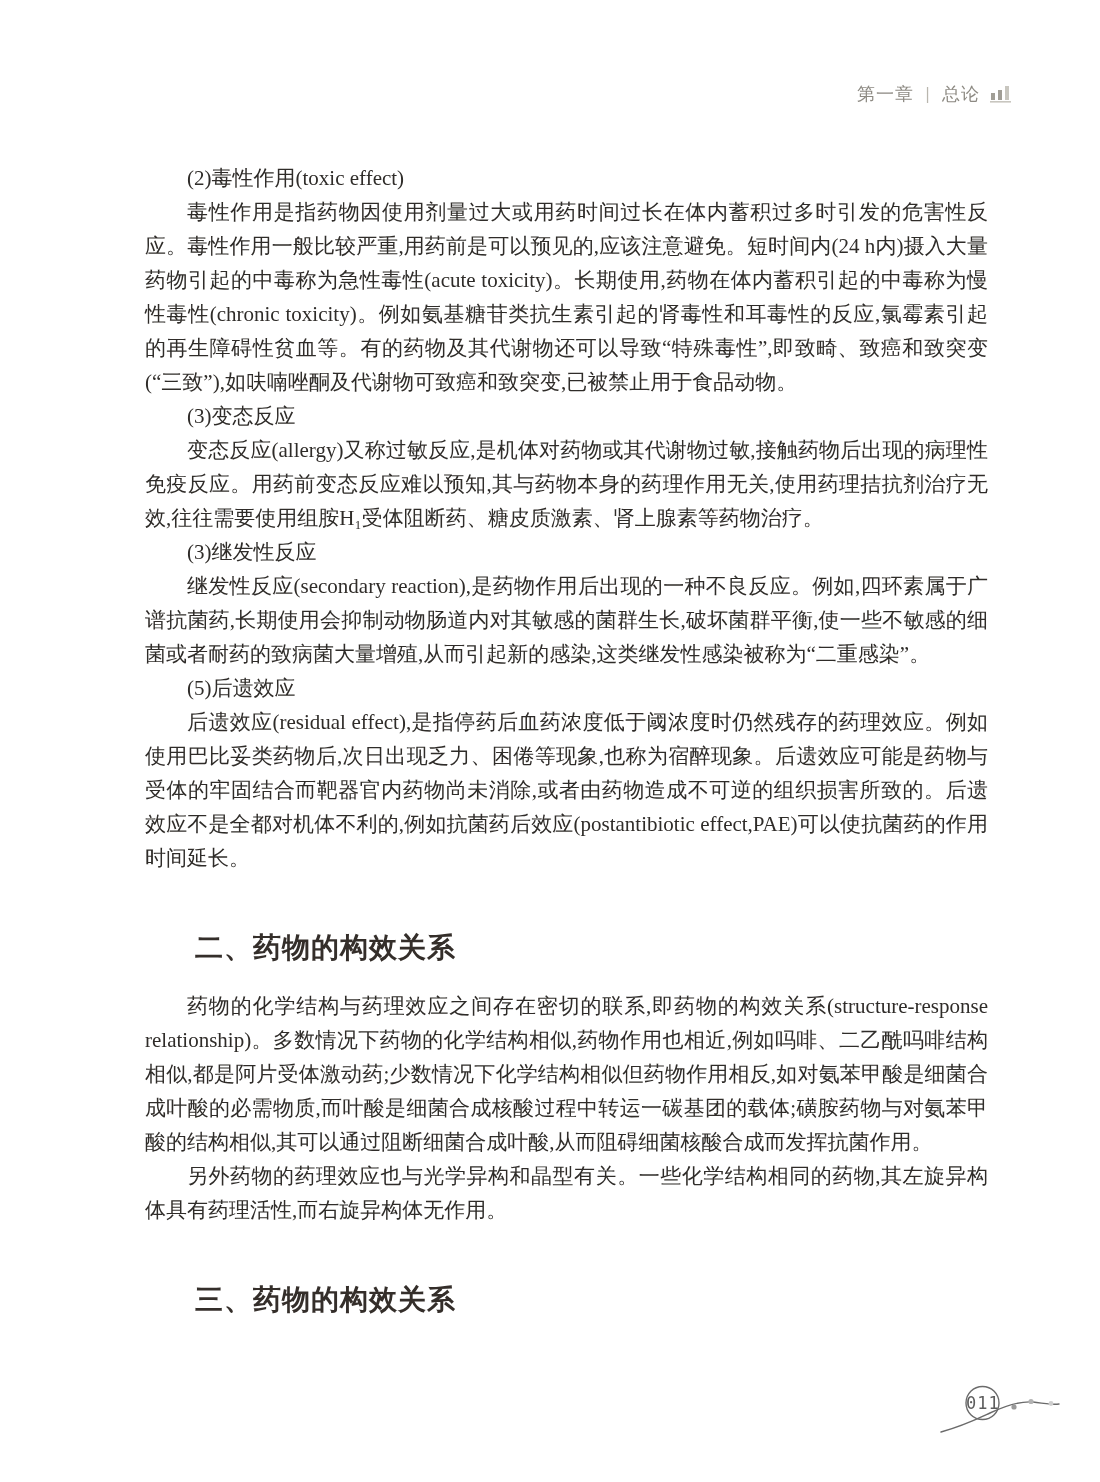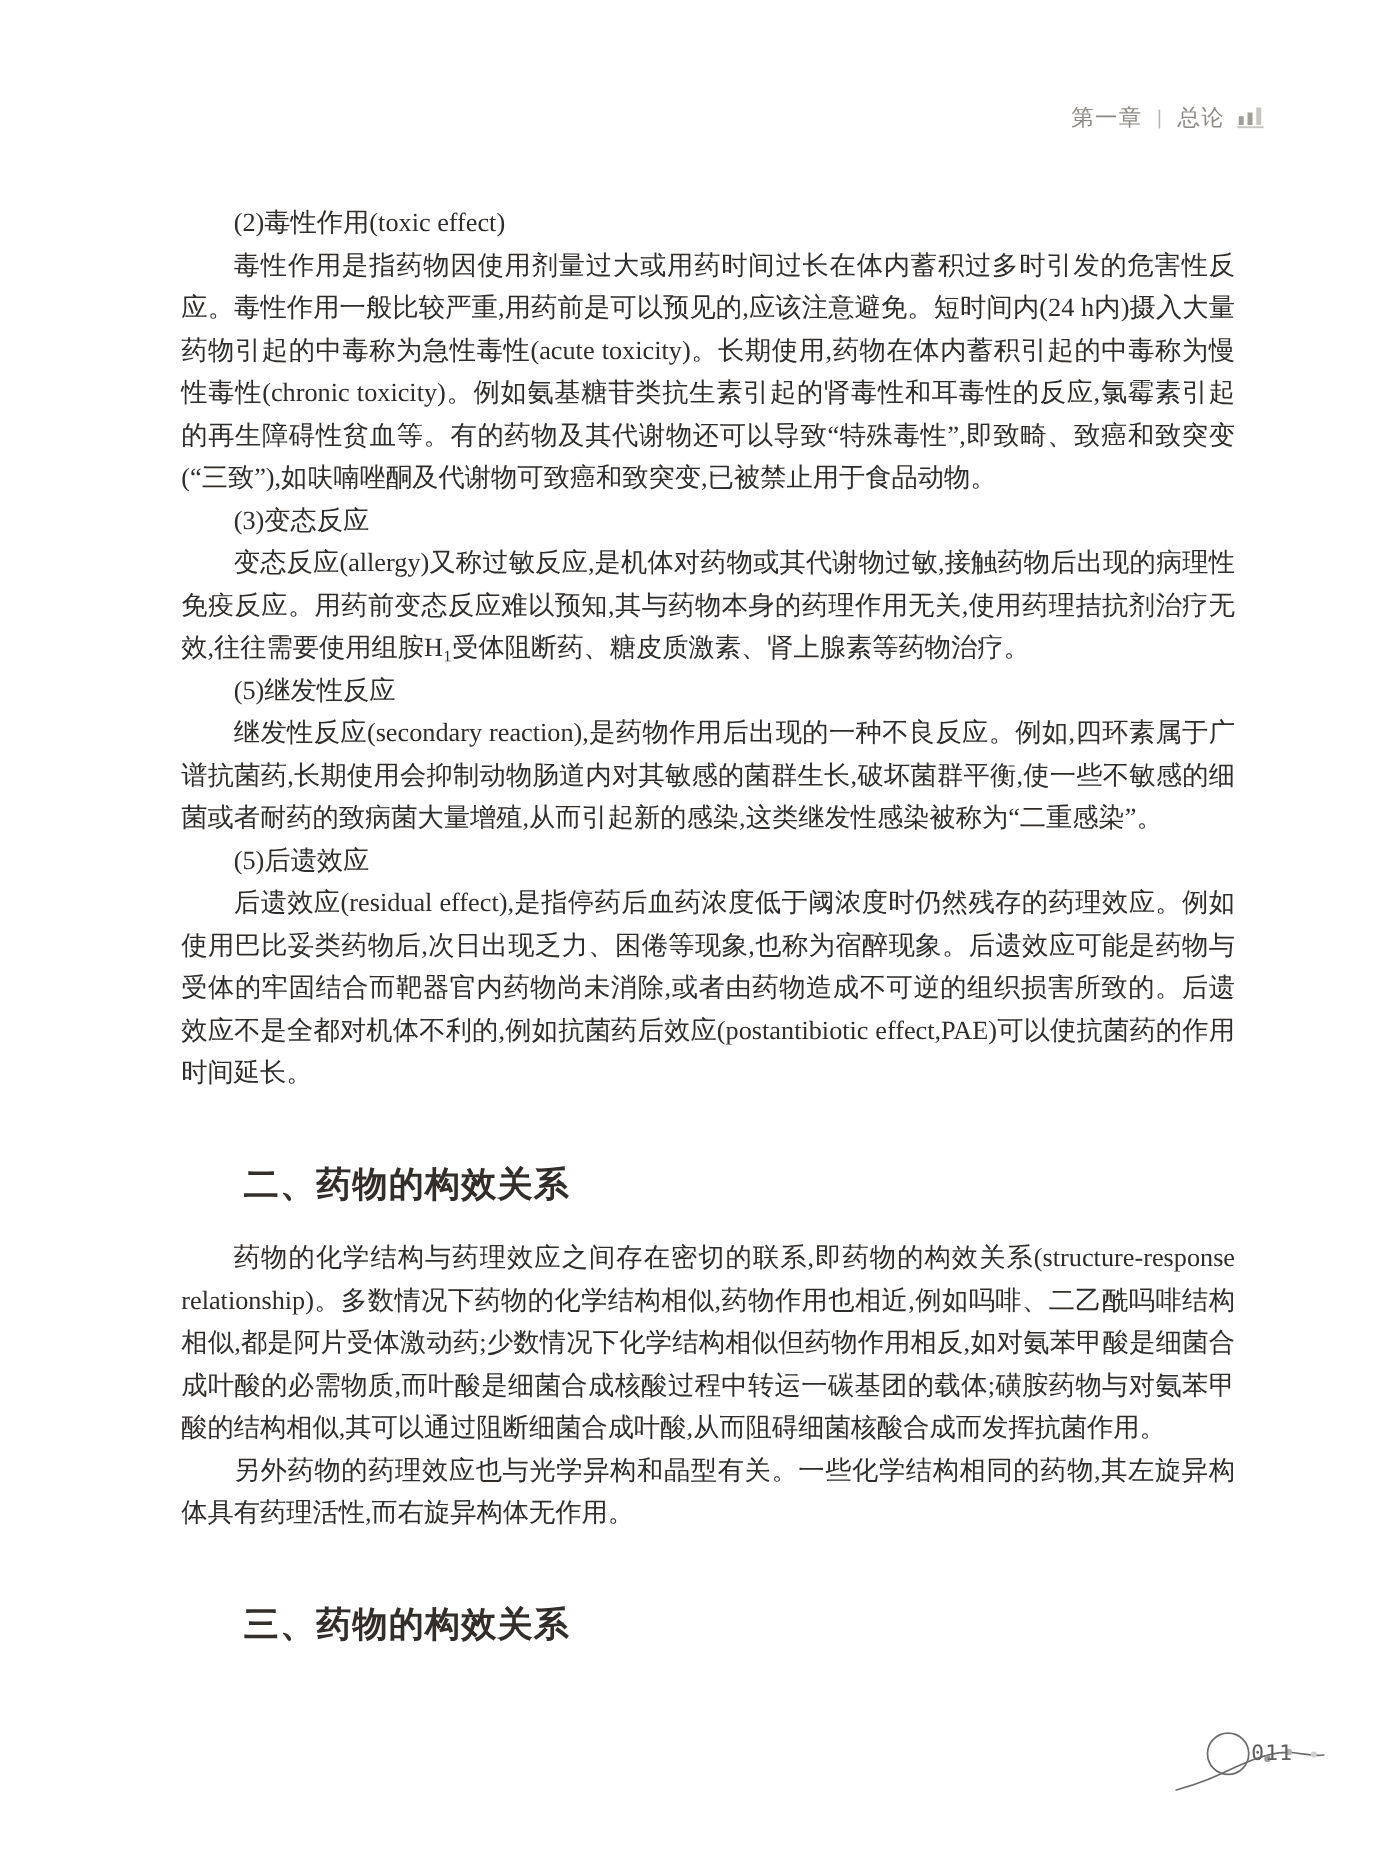--- a/index.html
+++ b/index.html
@@ -79,21 +79,20 @@
   .page-number {
     position: absolute;
     left: 31px;
     top: 17px;
     width: 33px;
     text-align: center;
     font-family: "DejaVu Sans Mono", monospace;
     font-size: 17px;
     letter-spacing: 1px;
     color: #5d5d5d;
-    padding-left: 35px;
   }
 </style>
 </head>
 <body>
 
 <div class="page">
 
   <div class="running-header">
     <span>第一章</span>
     <span class="sep">|</span>
@@ -106,21 +105,21 @@
         <rect x="1" y="18" width="21" height="1.6" fill="#c8c6bf"></rect>
       </svg>
     </span>
   </div>
 
   <div class="content">
     <p class="subhead">(2)毒性作用(toxic effect)</p>
     <p>毒性作用是指药物因使用剂量过大或用药时间过长在体内蓄积过多时引发的危害性反应。毒性作用一般比较严重,用药前是可以预见的,应该注意避免。短时间内(24 h内)摄入大量药物引起的中毒称为急性毒性(acute toxicity)。长期使用,药物在体内蓄积引起的中毒称为慢性毒性(chronic toxicity)。例如氨基糖苷类抗生素引起的肾毒性和耳毒性的反应,氯霉素引起的再生障碍性贫血等。有的药物及其代谢物还可以导致“特殊毒性”,即致畸、致癌和致突变(“三致”),如呋喃唑酮及代谢物可致癌和致突变,已被禁止用于食品动物。</p>
     <p class="subhead">(3)变态反应</p>
     <p>变态反应(allergy)又称过敏反应,是机体对药物或其代谢物过敏,接触药物后出现的病理性免疫反应。用药前变态反应难以预知,其与药物本身的药理作用无关,使用药理拮抗剂治疗无效,往往需要使用组胺H₁受体阻断药、糖皮质激素、肾上腺素等药物治疗。</p>
-    <p class="subhead">(5)继发性反应</p>
+    <p class="subhead">(3)继发性反应</p>
     <p>继发性反应(secondary reaction),是药物作用后出现的一种不良反应。例如,四环素属于广谱抗菌药,长期使用会抑制动物肠道内对其敏感的菌群生长,破坏菌群平衡,使一些不敏感的细菌或者耐药的致病菌大量增殖,从而引起新的感染,这类继发性感染被称为“二重感染”。</p>
     <p class="subhead">(5)后遗效应</p>
     <p>后遗效应(residual effect),是指停药后血药浓度低于阈浓度时仍然残存的药理效应。例如使用巴比妥类药物后,次日出现乏力、困倦等现象,也称为宿醉现象。后遗效应可能是药物与受体的牢固结合而靶器官内药物尚未消除,或者由药物造成不可逆的组织损害所致的。后遗效应不是全都对机体不利的,例如抗菌药后效应(postantibiotic effect,PAE)可以使抗菌药的作用时间延长。</p>
 
     <h2 class="section-heading">二、药物的构效关系</h2>
     <p>药物的化学结构与药理效应之间存在密切的联系,即药物的构效关系(structure-response relationship)。多数情况下药物的化学结构相似,药物作用也相近,例如吗啡、二乙酰吗啡结构相似,都是阿片受体激动药;少数情况下化学结构相似但药物作用相反,如对氨苯甲酸是细菌合成叶酸的必需物质,而叶酸是细菌合成核酸过程中转运一碳基团的载体;磺胺药物与对氨苯甲酸的结构相似,其可以通过阻断细菌合成叶酸,从而阻碍细菌核酸合成而发挥抗菌作用。</p>
     <p>另外药物的药理效应也与光学异构和晶型有关。一些化学结构相同的药物,其左旋异构体具有药理活性,而右旋异构体无作用。</p>
 
     <h2 class="section-heading">三、药物的构效关系</h2>
   </div>

